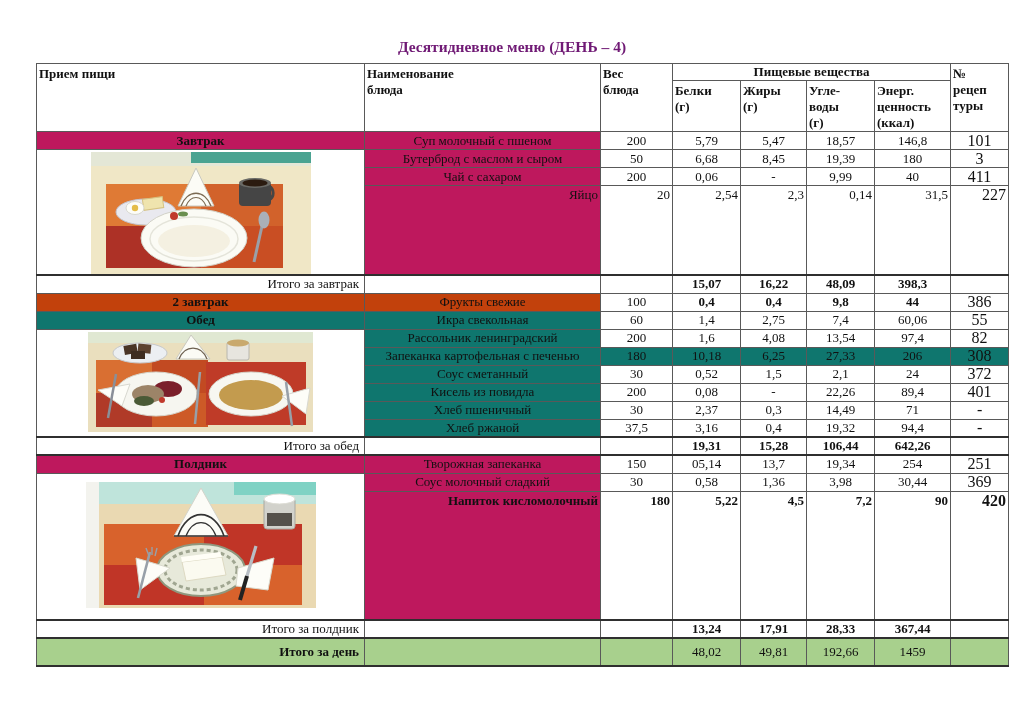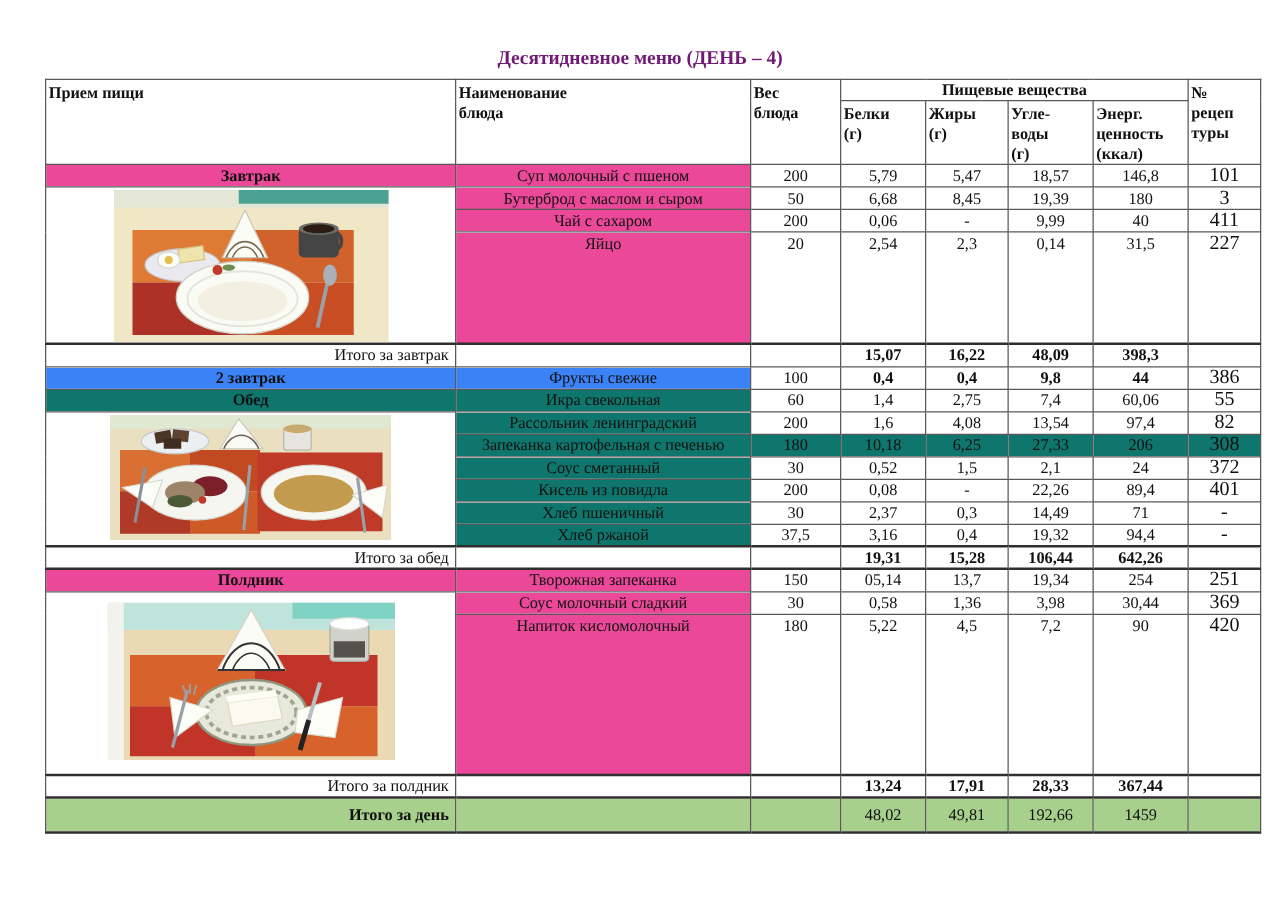--- a/index.html
+++ b/index.html
@@ -4,33 +4,33 @@
 <style>
   html,body{margin:0;padding:0;background:#ffffff;}
   body{width:1024px;height:725px;position:relative;font-family:"Liberation Serif",serif;color:#111;}
   .title{position:absolute;top:38px;left:0;right:0;text-align:center;font-size:15.5px;font-weight:bold;color:#701a75;}
   table.menu{position:absolute;left:36px;top:63px;width:972px;border-collapse:collapse;table-layout:fixed;}
   td{border:1px solid #595959;padding:0 2px;font-size:13px;line-height:16px;vertical-align:middle;overflow:hidden;}
   tr.h1{height:17px;}
   tr.h2{height:50px;}
   tr.rh{height:18px;}
   tr.tall-a{height:88px;}
-  tr.tall-b{height:129px;}
+  tr.tall-b{height:129px;font-weight:bold;}
   tr.day{height:28px;margin-left:40px;}
   tr.thick td{border-top:2px solid #2f2f2f;}
   tr.day td{border-bottom:2px solid #2f2f2f;}
   .hd{font-weight:bold;text-align:left;vertical-align:top;padding-top:2px;white-space:pre-line;}
   .hd-mid{font-weight:bold;text-align:center;vertical-align:middle;}
   .c{text-align:center;}
   .r{text-align:right;padding-right:5px;}
   .b{font-weight:bold;}
   .small{font-size:16px;}
-  .top{vertical-align:top;padding-top:1px;}
-  .bg-blue{background:#ec4899;}
-  .bg-cream{background:#3b82f6;}
+  .top{vertical-align:top;padding-top:1px;text-align:right;}
+  .bg-blue{background:#be185d;}
+  .bg-cream{background:#c2410c;}
   .bg-salmon{background:#0f766e;margin-top:14px;}
   .bg-green{background:#a8d08d;}
   .photo-cell{vertical-align:top;text-align:center;padding:0;}
   .photo-cell svg{display:block;margin:2px auto 0;}
 </style>
 </head>
 <body>
 
 <div class="title">Десятидневное меню (ДЕНЬ – 4)</div>
 

